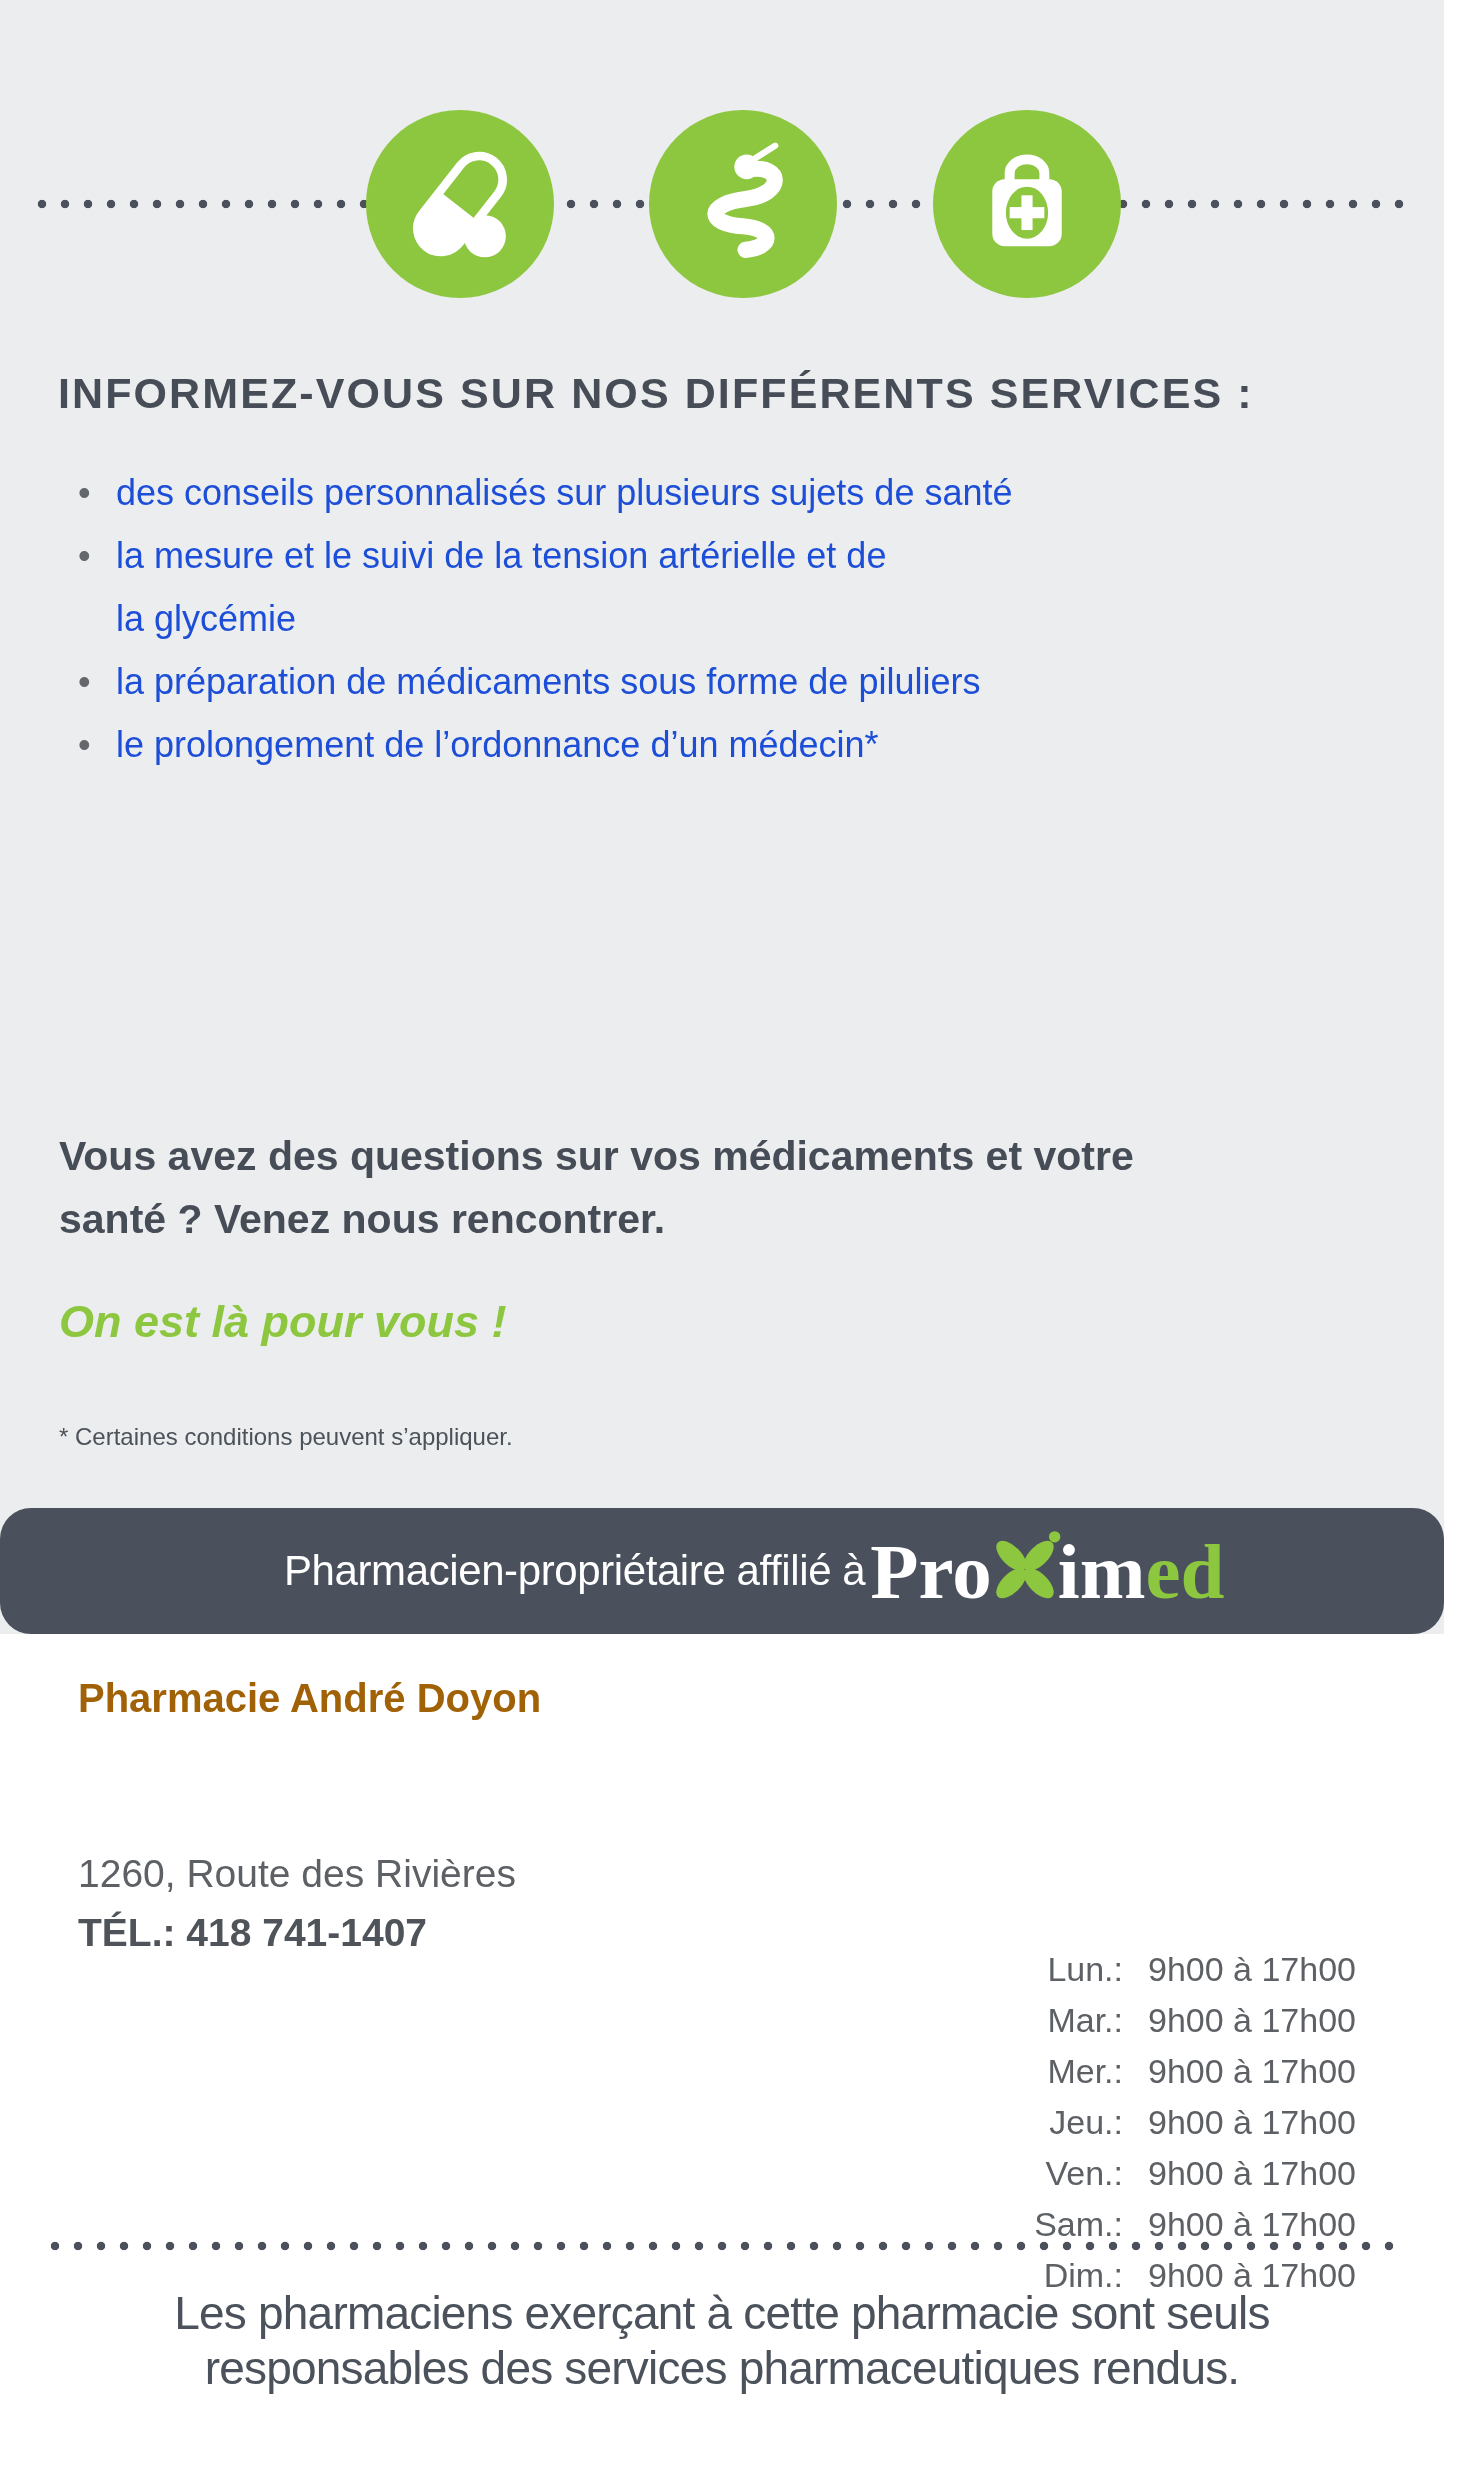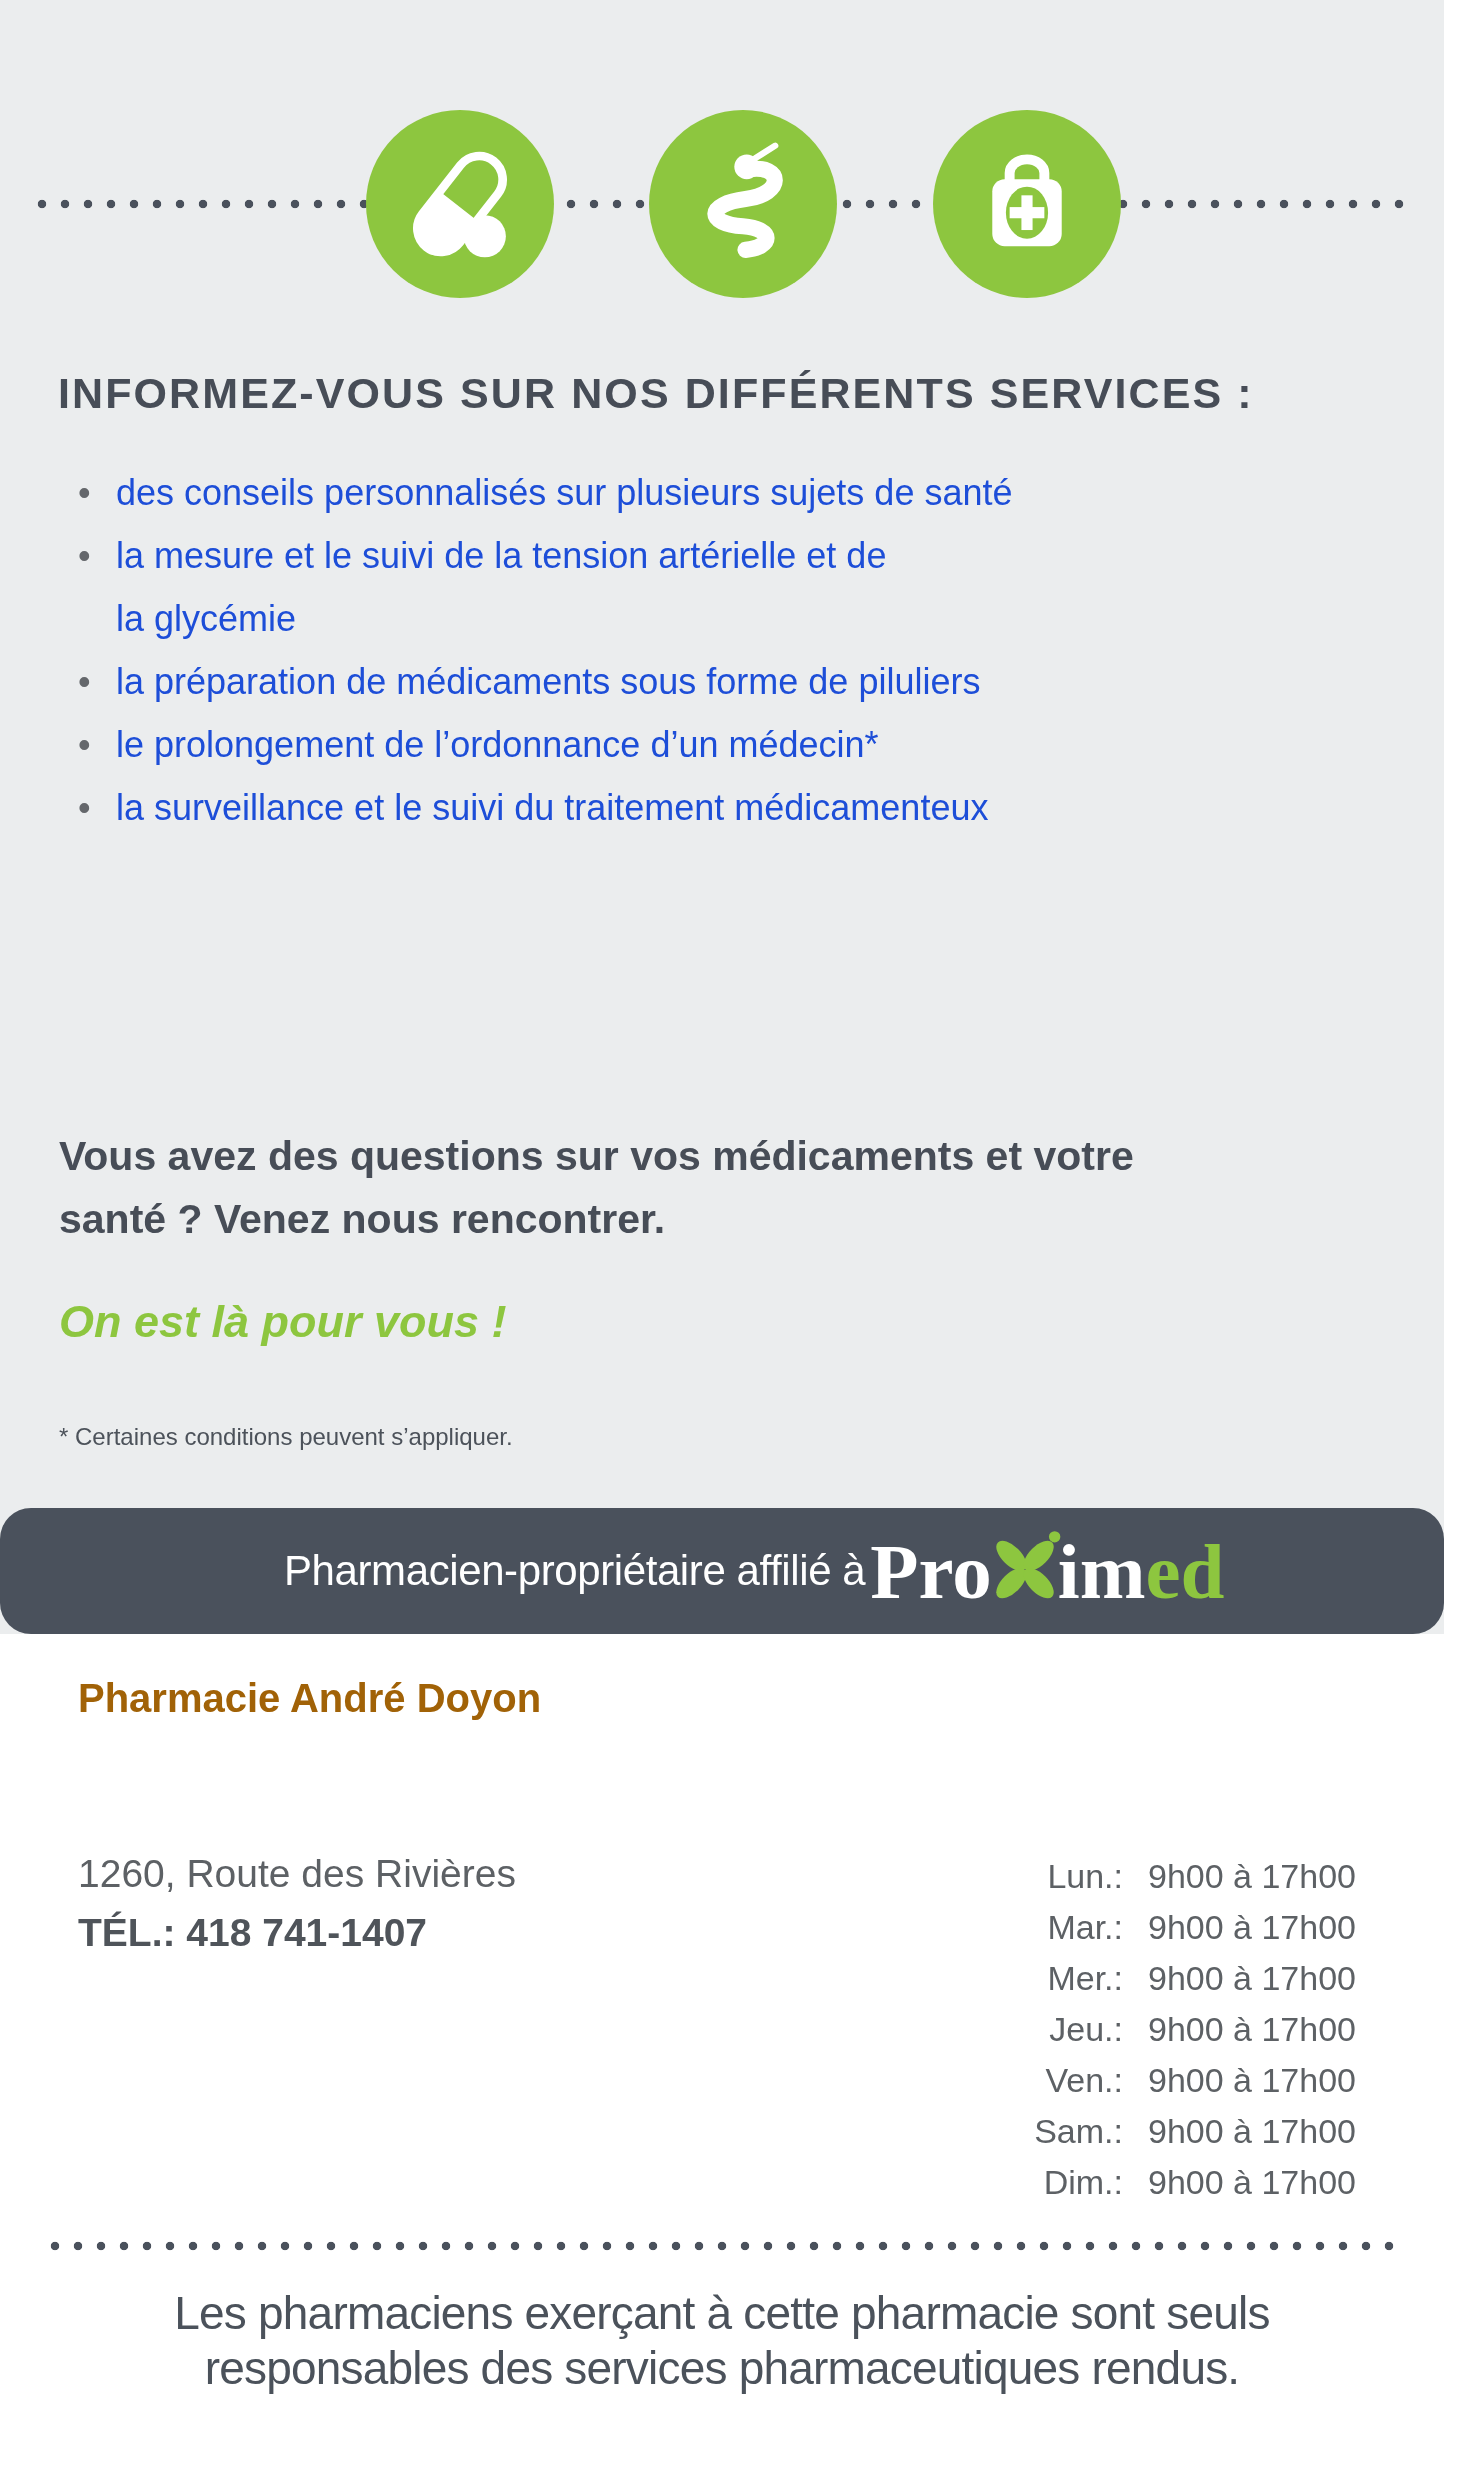--- a/index.html
+++ b/index.html
@@ -76,21 +76,21 @@
   .pharmacy-name{
     position:absolute;left:78px;top:1676px;margin:0;
     font-size:40px;font-weight:bold;color:#a16207;
   }
   .address{
     position:absolute;left:78px;top:1844px;
     font-size:39px;color:#5d6165;line-height:59px;
   }
   .address .phone{font-weight:bold;color:#4f545a;}
   .hours{
-    position:absolute;left:1022px;top:1851px;
+    position:absolute;left:1022px;top:1944px;
     font-size:34px;color:#5d6165;line-height:51px;
   }
   .hours .row{display:flex;}
   .hours .day{width:101px;text-align:right;}
   .hours .time{margin-left:25px;white-space:nowrap;}
   .footer-note{
     position:absolute;left:0;right:0;top:2286px;margin:0;
     text-align:center;font-size:46px;color:#4b525b;line-height:55px;
     letter-spacing:-0.8px;white-space:pre-line;font-weight:normal;
   }
@@ -131,21 +131,20 @@
   </div>
 
   <h1 class="services-heading">INFORMEZ-VOUS SUR NOS DIFFÉRENTS SERVICES :</h1>
 
   <ul class="services-list">
     <li>des conseils personnalisés sur plusieurs sujets de santé</li>
     <li>la mesure et le suivi de la tension artérielle et de
 la glycémie</li>
     <li>la préparation de médicaments sous forme de piluliers</li>
     <li>le prolongement de l’ordonnance d’un médecin*</li>
-    <li>la surveillance et le suivi du traitement médicamenteux</li>
   </ul>
 
   <p class="question">Vous avez des questions sur vos médicaments et votre
 santé ? Venez nous rencontrer.</p>
   <p class="tagline">On est là pour vous !</p>
   <p class="footnote">* Certaines conditions peuvent s’appliquer.</p>
 
   <div class="banner">
     <span class="banner-label">Pharmacien-propriétaire affilié à</span>
     <span class="logo">

